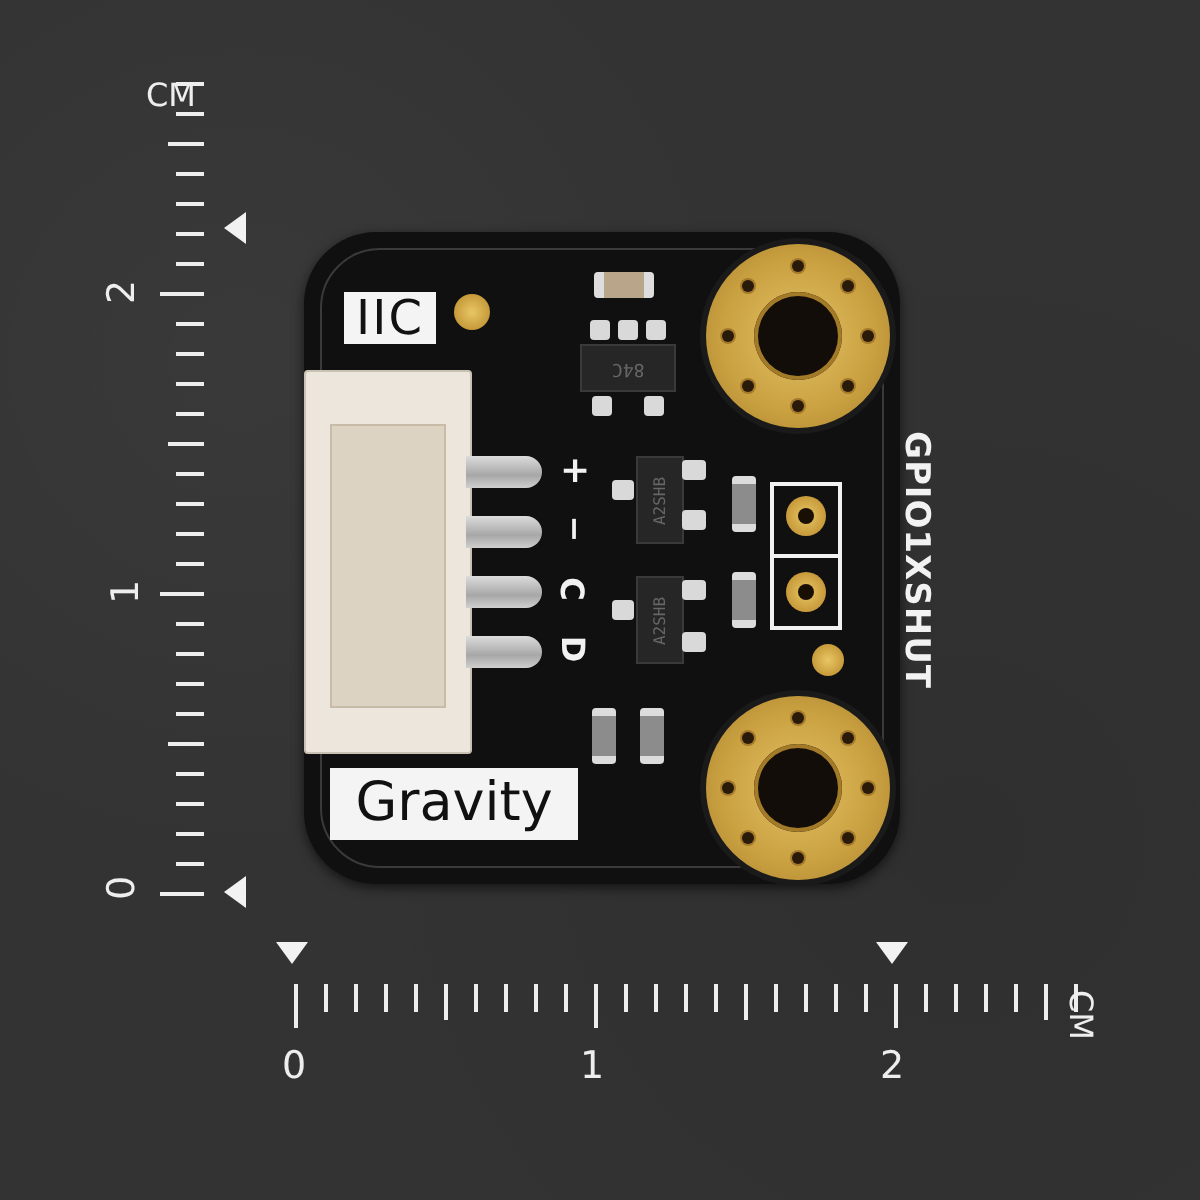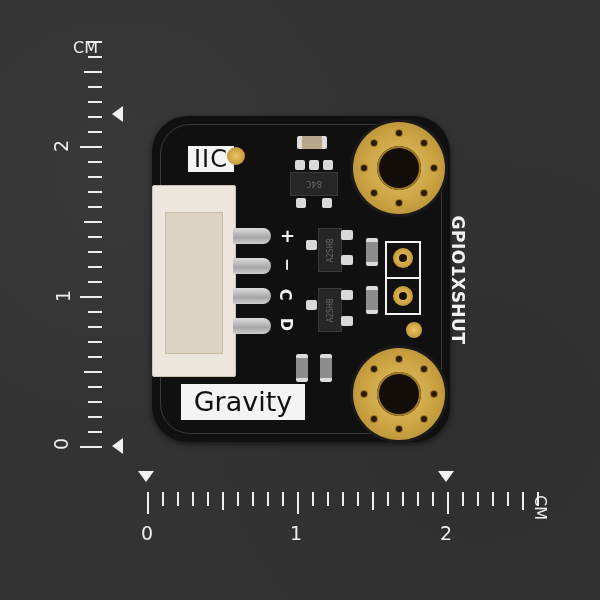--- a/index.html
+++ b/index.html
@@ -34,21 +34,20 @@
       background: #101010; border-radius: 36px;
       box-shadow: 0 2px 6px rgba(0,0,0,0.6);
     }
     .board-outline {
       position: absolute; left: 8px; top: 8px; right: 8px; bottom: 8px;
       border: 1px solid #3a3a3a; border-radius: 30px;
     }
     .silk-box {
       position: absolute; background: #f4f4f4; color: #111;
       font-family: "DejaVu Sans", sans-serif;
-      margin-left: 16px;
     }
     .pad-gold {
       position: absolute; border-radius: 50%;
       background: radial-gradient(circle, #e8c665 0%, #c79a3a 70%, #9c7324 100%);
     }
     .ring {
       position: absolute; border-radius: 50%;
       background: radial-gradient(circle, #e2c064 0%, #c9a040 60%, #a57d2b 100%);
       box-shadow: 0 0 0 3px #1a1a1a;
     }

